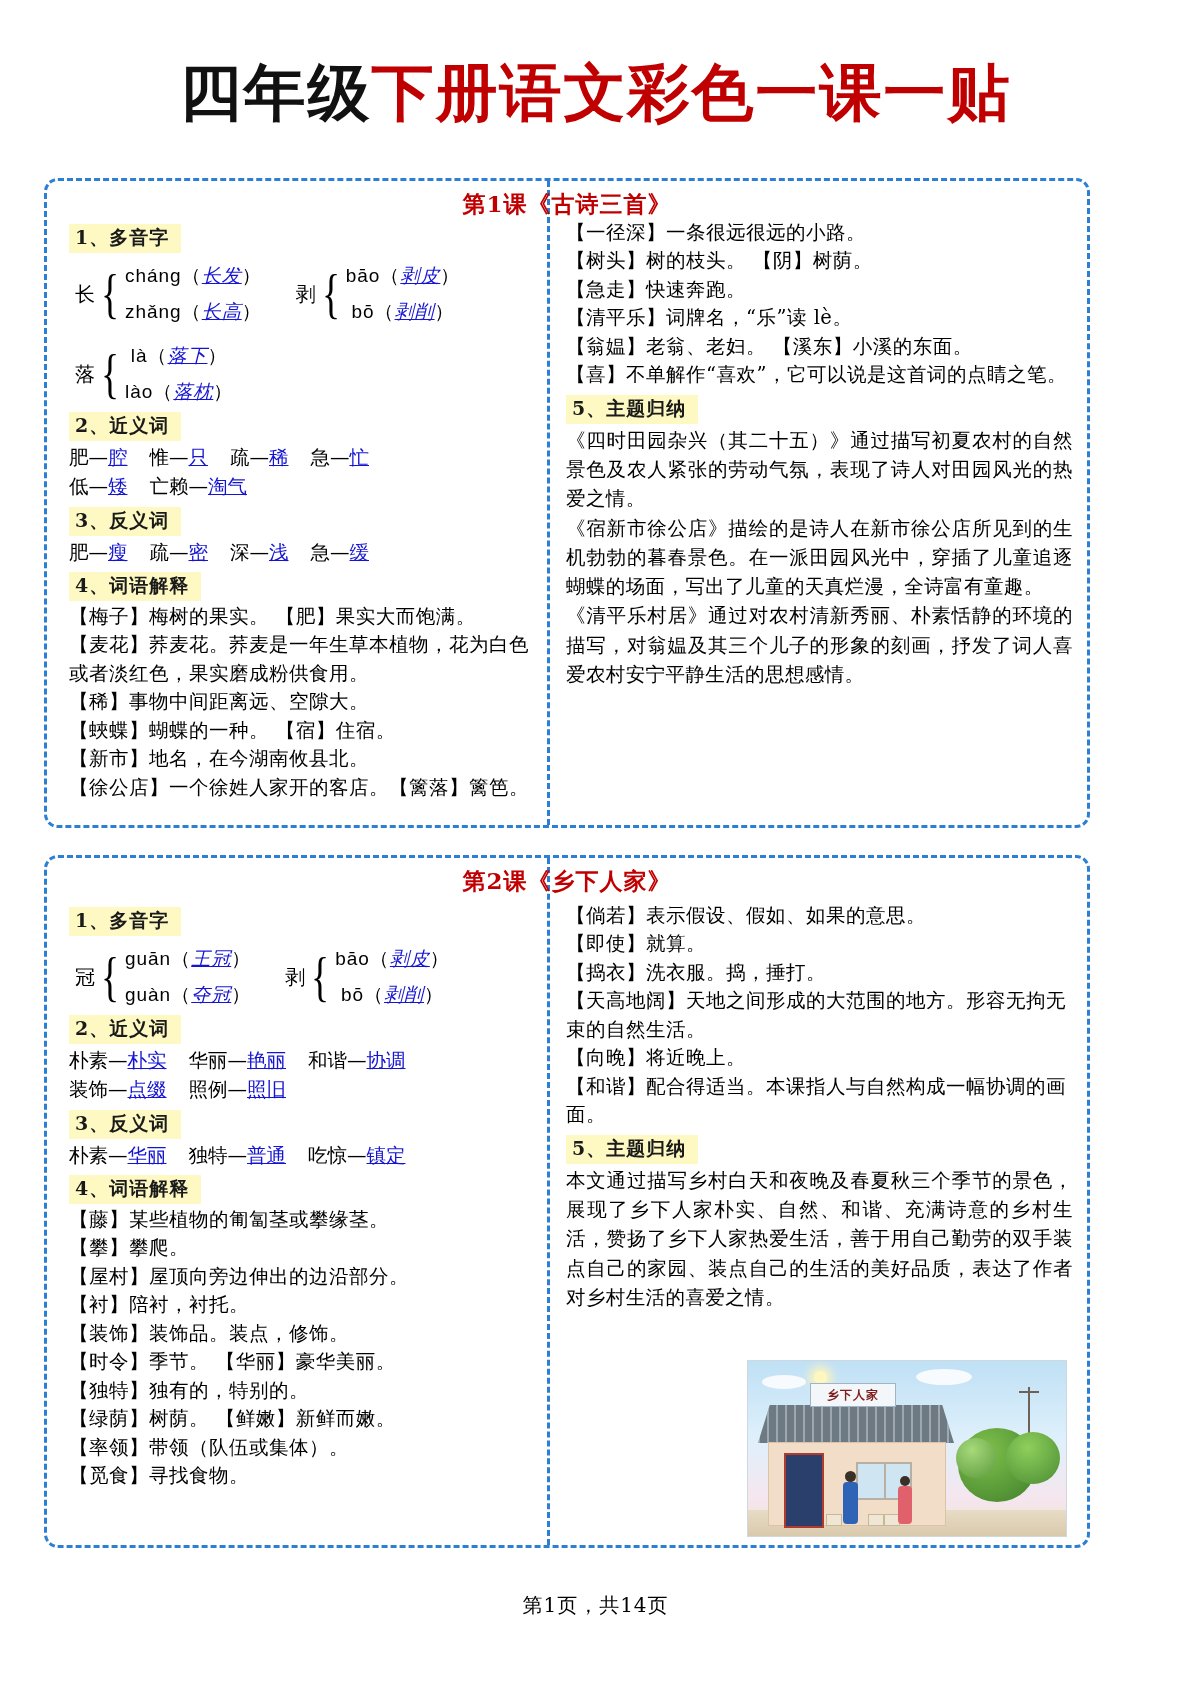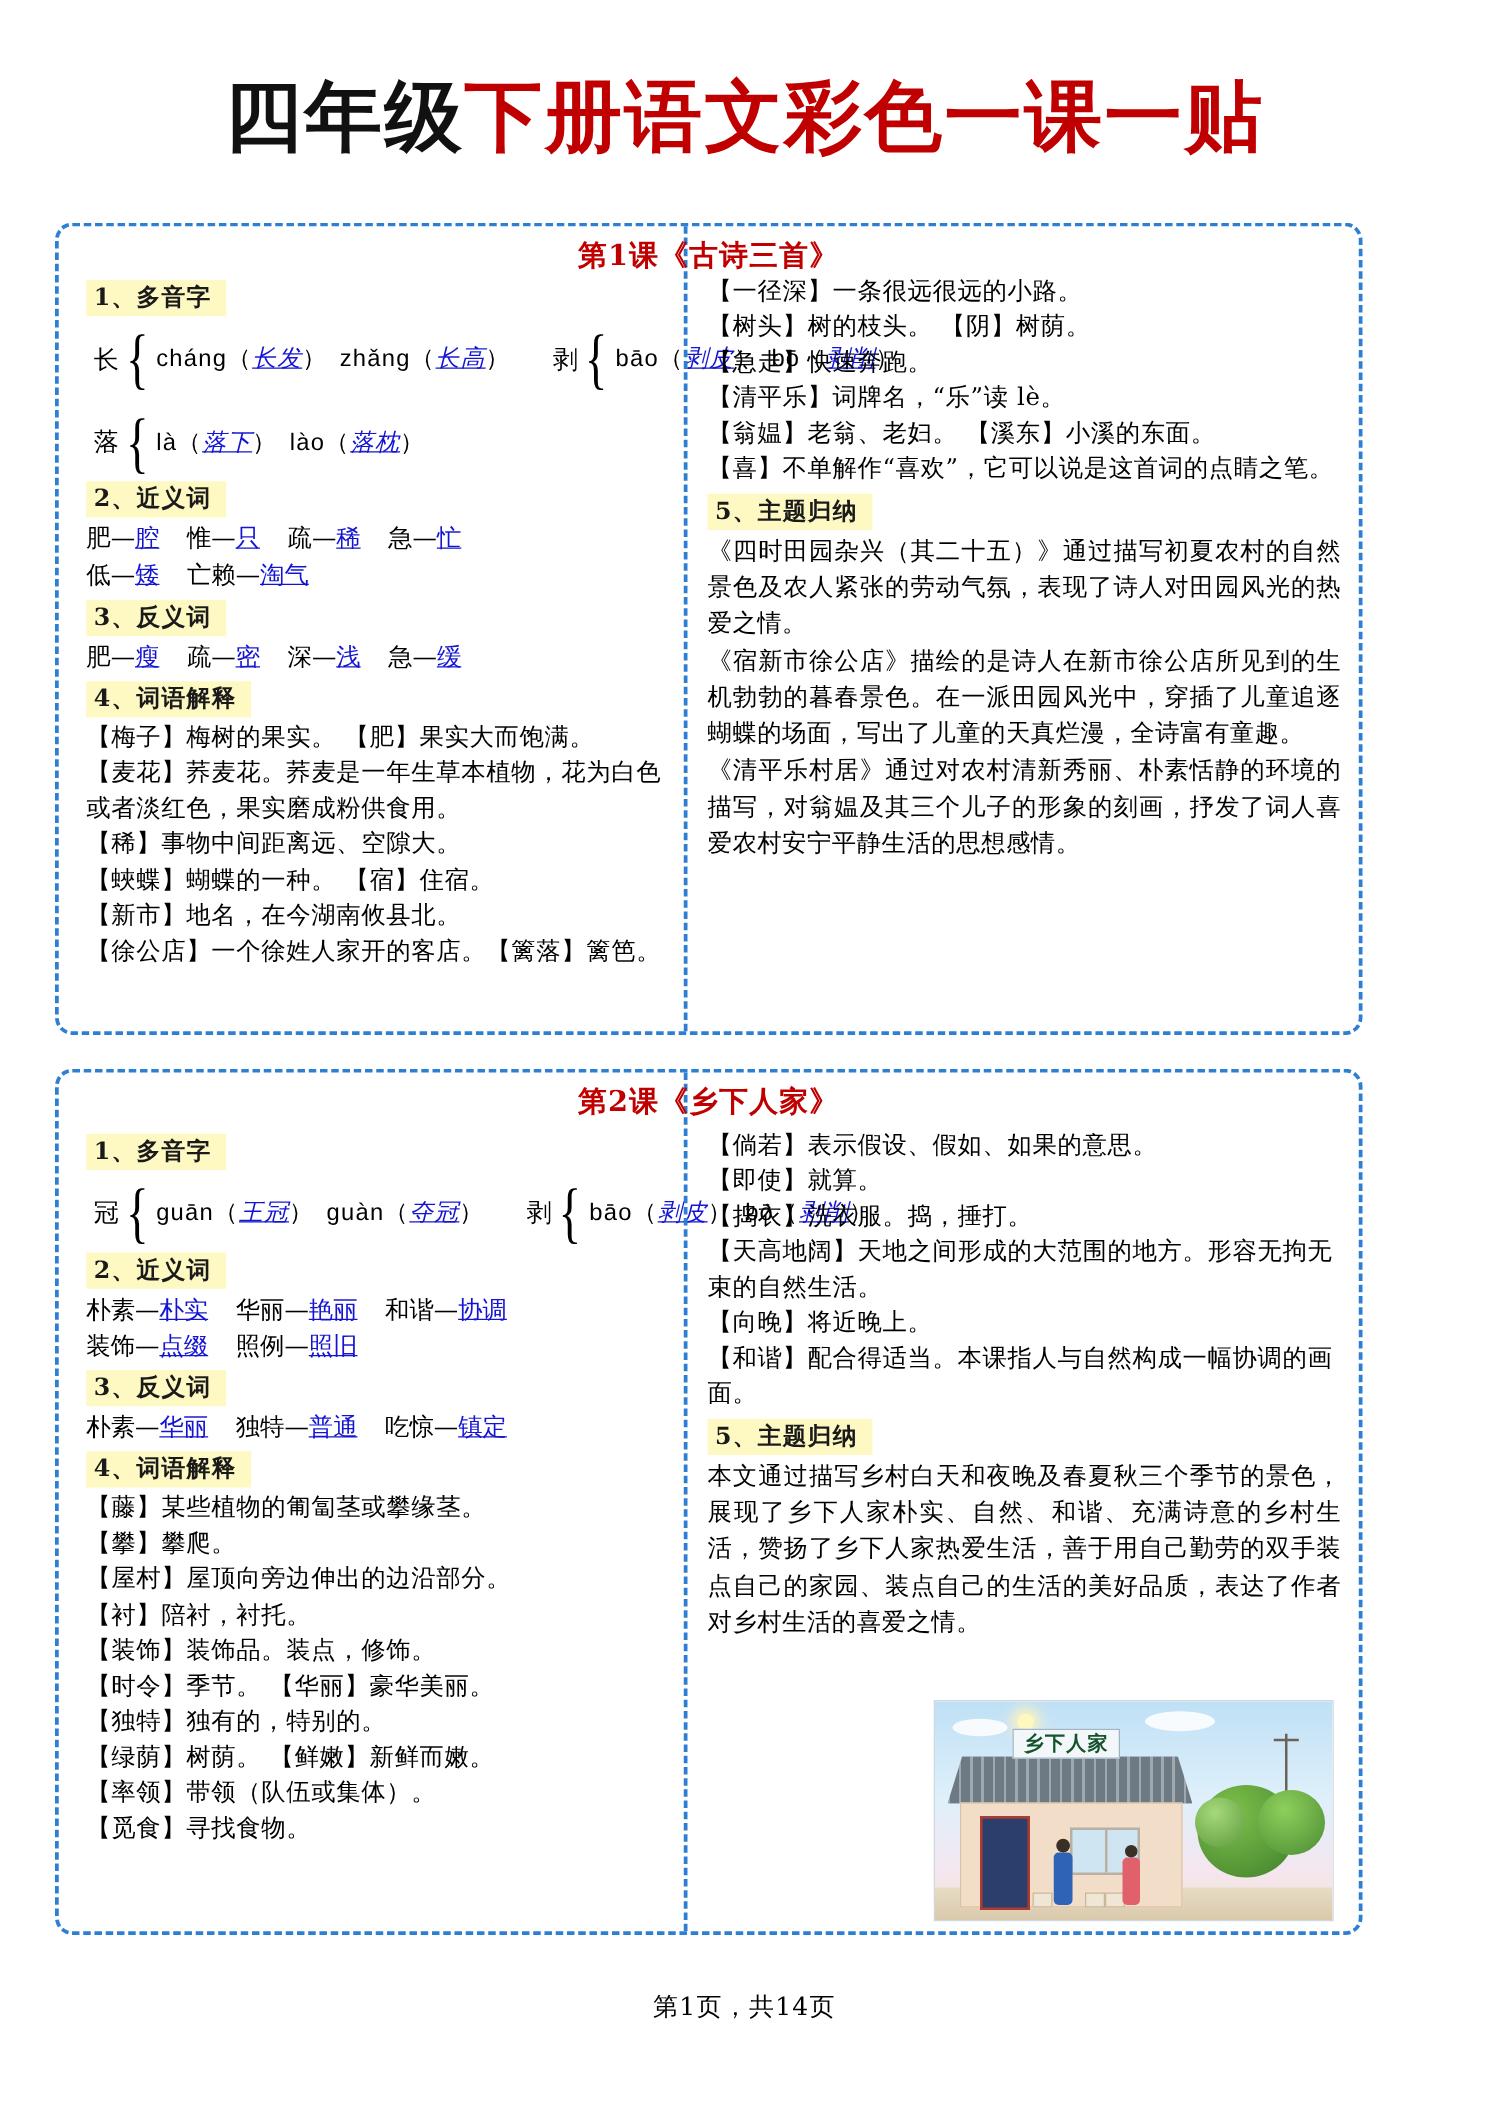--- a/index.html
+++ b/index.html
@@ -53,21 +53,21 @@
 
   
   .poly-row{display:flex;gap:34px;margin:8px 0 2px 6px;}
   .poly{display:flex;align-items:center;}
   .poly .ch{font-size:20px;font-family:"DejaVu Serif",serif;margin-right:2px;}
   .brace{
     font-size:54px;line-height:0.9;font-weight:300;
     font-family:"Liberation Serif",serif;margin:0 2px 0 0;
     transform:scaleX(0.7);display:inline-block;
   }
-  .poly .pair{display:flex;flex-direction:row;gap:10px;text-align:center;}
+  .poly .pair{display:flex;flex-direction:column;gap:10px;text-align:center;}
   .py{font-size:19px;font-family:"Liberation Sans",sans-serif;letter-spacing:1px;white-space:nowrap;}
   .py .w{color:#1414d2;text-decoration:underline;font-family:"DejaVu Serif",serif;font-style:italic;}
 
   
   .ln{font-size:19.5px;line-height:1.46;font-family:"DejaVu Serif",serif;letter-spacing:0.5px;}
   .u{color:#1414d2;text-decoration:underline;}
   .para{font-size:19.5px;line-height:1.5;font-family:"DejaVu Serif",serif;text-align:justify;letter-spacing:0.4px;}
 
   .wordpair{display:flex;gap:22px;flex-wrap:wrap;font-size:19.5px;font-family:"DejaVu Serif",serif;line-height:1.5;}
   .wordpair span .u{color:#1414d2;text-decoration:underline;}
@@ -80,21 +80,21 @@
   .sky{position:absolute;inset:0;background:linear-gradient(180deg,#bfe0f5 0%,#dff0fb 45%,#f5e6ef 78%,#f1e2d2 100%);}
   .cloud{position:absolute;background:#fff;border-radius:50%;opacity:.85;}
   .sun{position:absolute;left:66px;top:10px;width:13px;height:13px;background:#fff7c0;border-radius:50%;box-shadow:0 0 10px 5px #fdf3bd;}
   .roof{position:absolute;left:10px;top:44px;width:196px;height:38px;background:#6d7a84;
         clip-path:polygon(6% 0,94% 0,100% 100%,0% 100%);}
   .roof:after{content:"";position:absolute;inset:0;
       background:repeating-linear-gradient(90deg,rgba(255,255,255,.35) 0 2px,transparent 2px 9px);}
   .wall{position:absolute;left:20px;top:81px;width:176px;height:82px;background:#f2ddc8;border:1px solid #ddc3a6;}
   .sign{position:absolute;left:62px;top:22px;width:84px;height:22px;background:#f4f7fa;border:1px solid #9fb4c4;
         display:flex;align-items:center;justify-content:center;}
-  .sign span{color:#14532d;font-size:16px;font-weight:bold;font-family:"DejaVu Serif",serif;letter-spacing:1px;text-align:right;}
+  .sign span{color:#7f1d1d;font-size:12px;font-weight:bold;font-family:"DejaVu Serif",serif;letter-spacing:1px;text-align:right;}
   .door{position:absolute;left:36px;top:92px;width:36px;height:71px;background:#2a3f6b;border:2px solid #b03a2e;}
   .win{position:absolute;left:108px;top:101px;width:52px;height:34px;background:#cfe6f2;border:2px solid #b8b0a4;}
   .win:after{content:"";position:absolute;left:50%;top:0;width:2px;height:100%;background:#b8b0a4;}
   .person{position:absolute;bottom:12px;border-radius:4px;}
   .p1{left:95px;width:15px;height:42px;background:#2f63b5;}
   .p1:before{content:"";position:absolute;left:2px;top:-11px;width:11px;height:11px;background:#3a3028;border-radius:50%;}
   .p2{left:150px;width:14px;height:38px;background:#e0616b;}
   .p2:before{content:"";position:absolute;left:2px;top:-10px;width:10px;height:10px;background:#3a3028;border-radius:50%;}
   .tree{position:absolute;border-radius:50%;}
   .t1{right:30px;bottom:34px;width:78px;height:74px;background:radial-gradient(circle at 35% 30%,#7fc04c,#3f7f2b);}

